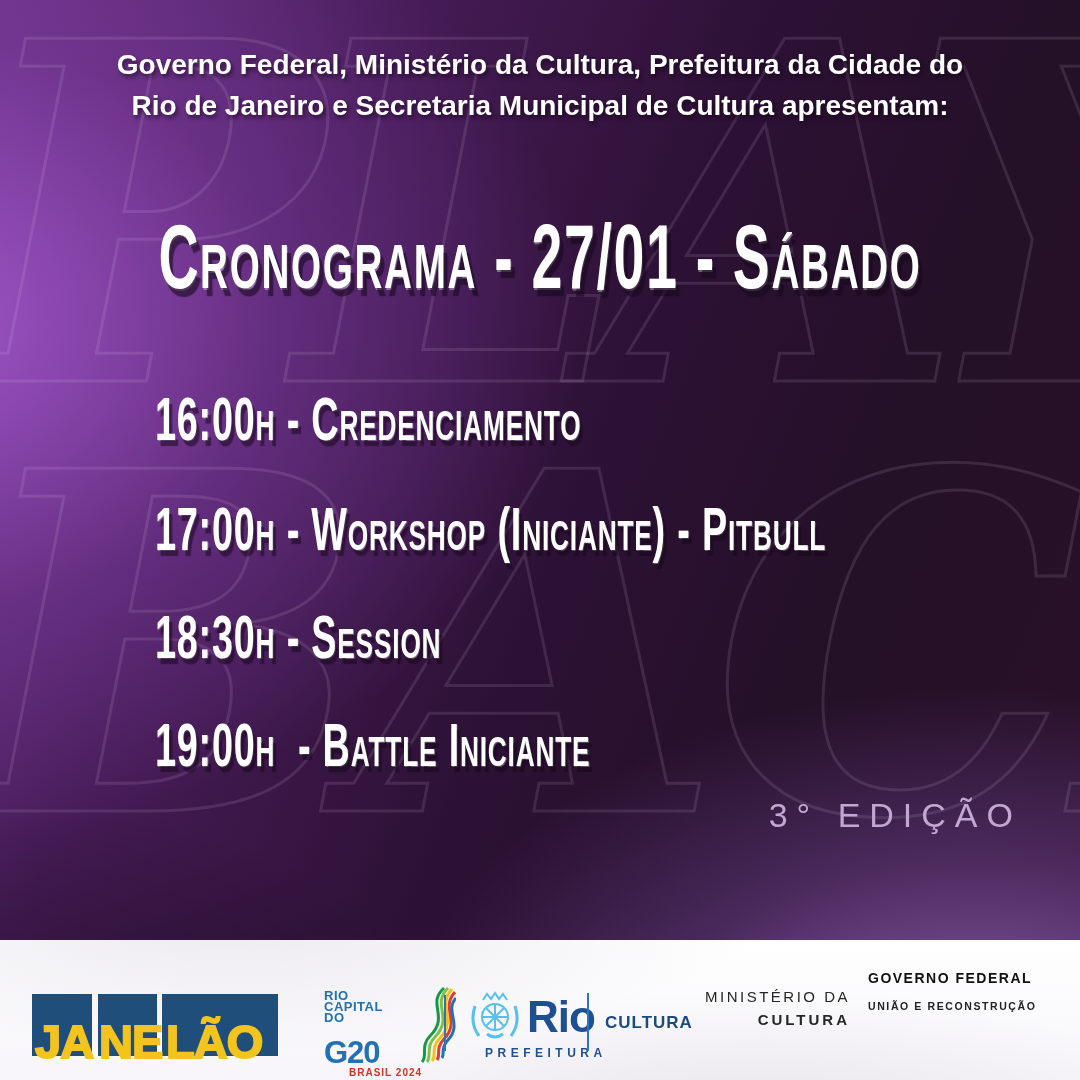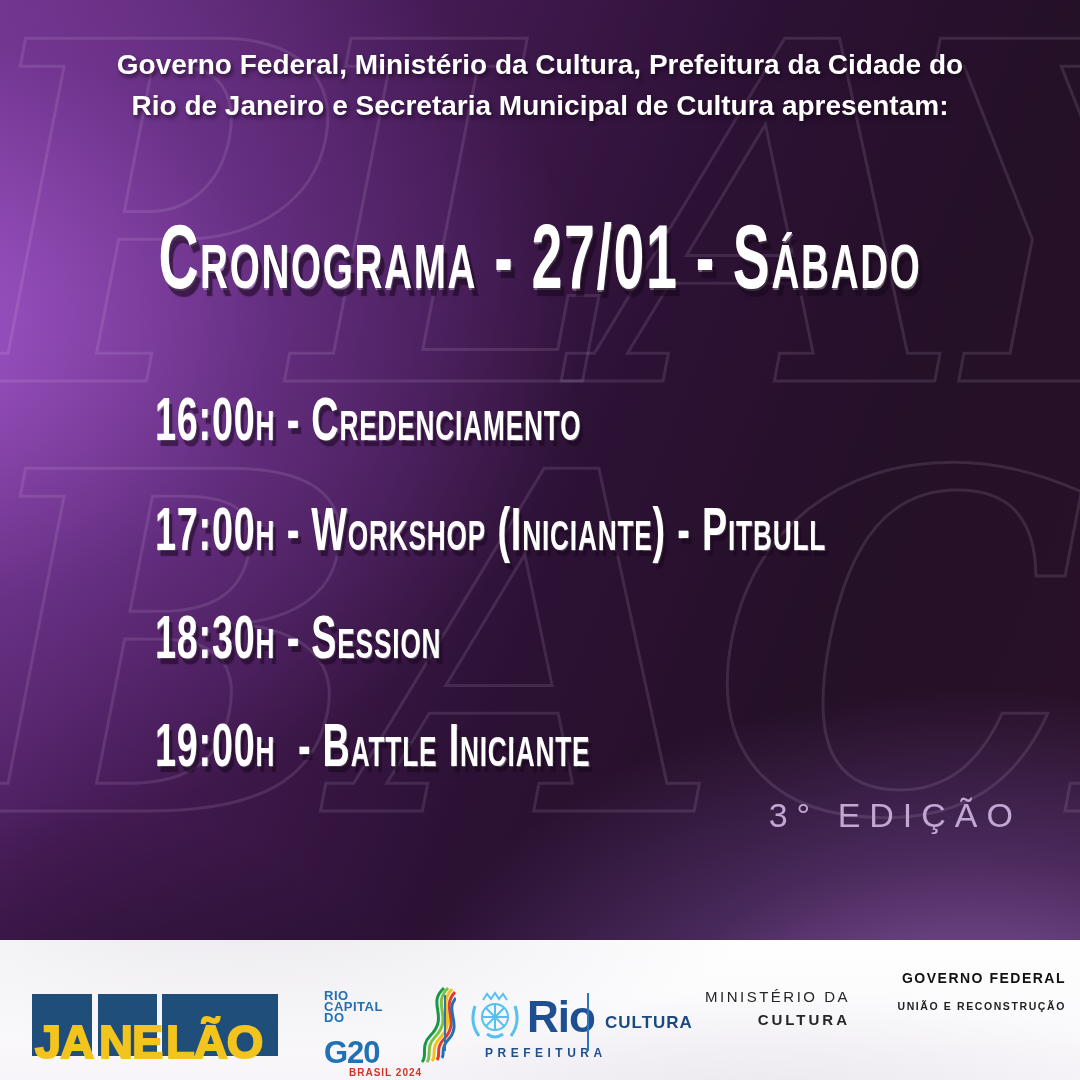--- a/index.html
+++ b/index.html
@@ -85,21 +85,21 @@
   
   .cultura-label {
     position:absolute; left:605px; top:73px;
     font-size:17px; font-weight:bold; letter-spacing:1px; color:#1a4a80;
   }
   
   .ministerio { position:absolute; left:660px; top:48px; width:190px; text-align:right; color:#262626; }
   .min-l1 { font-size:15px; letter-spacing:2.5px; }
   .min-l2 { font-size:15px; font-weight:bold; letter-spacing:3px; margin-top:6px; }
   
-  .brasil { position:absolute; left:868px; top:30px; width:198px; text-align:right; }
+  .brasil { position:absolute; left:868px; top:30px; width:198px; text-align:left; }
   .br-top { font-size:14px; font-weight:bold; letter-spacing:1.5px; color:#111; }
   .br-word { font-size:48px; font-weight:bold; letter-spacing:-2px; line-height:52px;
              -webkit-text-stroke:1.5px currentColor; }
   .br-word span { -webkit-text-stroke:2px currentColor; }
   .br-bottom { font-size:10.5px; font-weight:bold; letter-spacing:1.6px; color:#222; margin-top:14px; }
 </style>
 </head>
 <body>
 
 <div class="poster">

